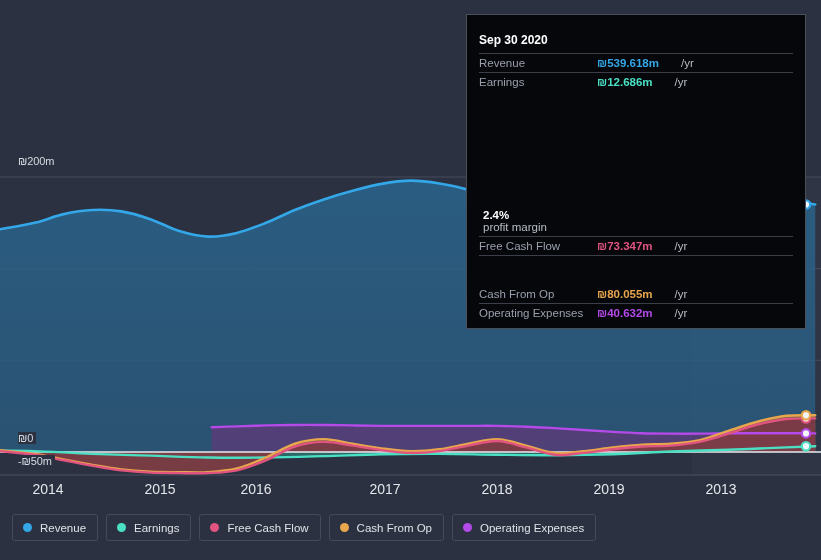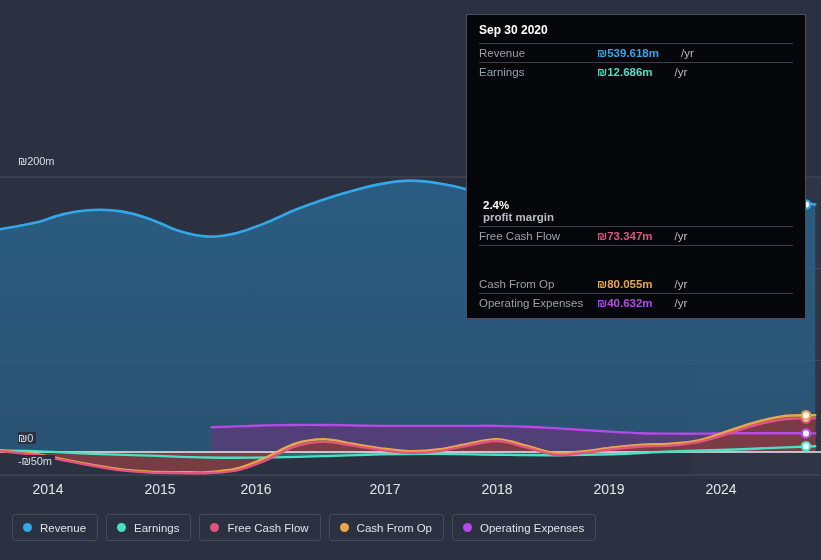--- a/index.html
+++ b/index.html
@@ -42,21 +42,21 @@
     white-space: nowrap;
   }
 
   
   #tooltip {
     position: absolute;
     left: 466px; top: 14px;
     width: 340px;
     background: #05070b;
     border: 1px solid #4a4f59;
-    padding: 7px 12px 6px 12px;
+    padding: 17px 12px 6px 12px;
     z-index: 40;
   }
   #tooltip .tt-title {
     color: #ffffff;
     font-size: 12px;
     font-weight: bold;
     padding: 1px 0 6px 0;
   }
   .tt-row {
     display: flex;
@@ -78,21 +78,21 @@
     white-space: nowrap;
   }
   .tt-unit {
     color: #b9bec6;
     font-weight: normal;
     margin-left: 22px;
     white-space: nowrap;
   }
   .tt-sub {
     color: #b9bec6;
-    font-weight: bold;
+    font-weight: normal;
     margin-left: 4px;
   }
 
   
   #legend {
     position: absolute;
     left: 12px; top: 514px;
     display: flex;
     gap: 8px;
     align-items: center;
@@ -186,21 +186,21 @@
       <div class="y-label" style="left: 18px; top: 432px;">₪0</div>
       <div class="y-label" style="left: 18px; top: 455px;">-₪50m</div>
     </div>
   <div id="x-labels">
       <div class="x-label" style="left: 48px; top: 481px;">2014</div>
       <div class="x-label" style="left: 160px; top: 481px;">2015</div>
       <div class="x-label" style="left: 256px; top: 481px;">2016</div>
       <div class="x-label" style="left: 385px; top: 481px;">2017</div>
       <div class="x-label" style="left: 497px; top: 481px;">2018</div>
       <div class="x-label" style="left: 609px; top: 481px;">2019</div>
-      <div class="x-label" style="left: 721px; top: 481px;">2024</div>
+      <div class="x-label" style="left: 721px; top: 481px;">2013</div>
     </div>
 
   <div id="tooltip">
     <div class="tt-title">Sep 30 2020</div>
     <div id="tooltip-rows">
         <div class="tt-row">
           <div class="tt-key">Revenue</div>
           <div class="tt-val" style="color: rgb(51, 167, 232);">₪539.618m</div>
           <div class="tt-unit">/yr</div>
         </div>

